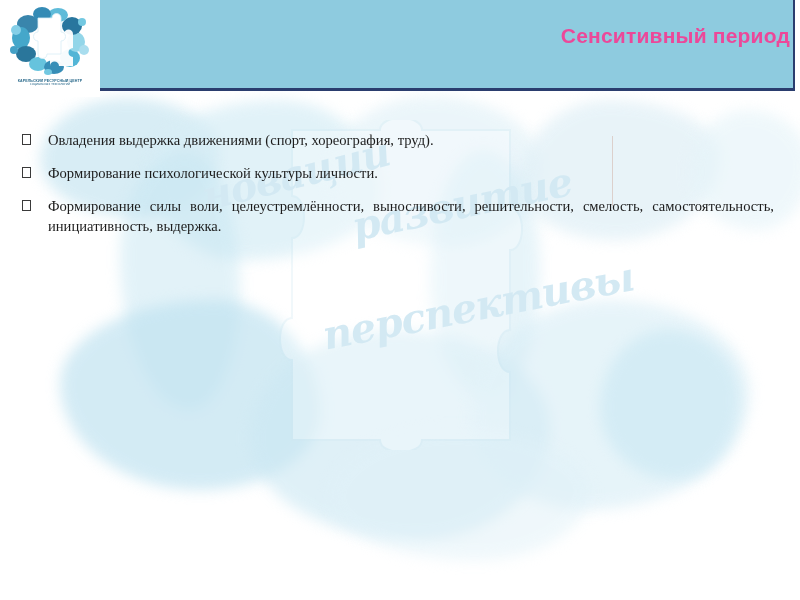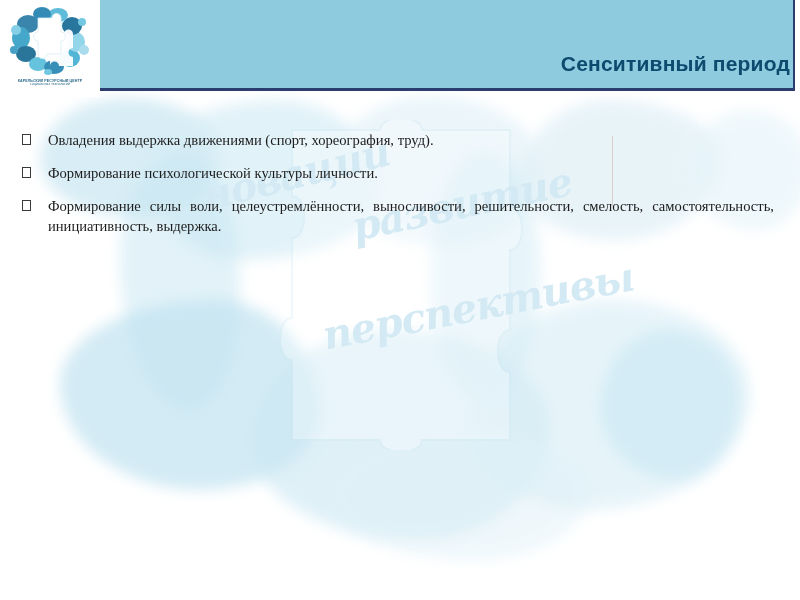--- a/index.html
+++ b/index.html
@@ -125,24 +125,23 @@
     height: 91px;
     background: #2a3d6e;
   }
   .header-title {
     position: absolute;
     right: 10px;
     top: 24px;
     font-family: "Liberation Sans", "DejaVu Sans", sans-serif;
     font-size: 21px;
     font-weight: bold;
-    color: #0c4a6e;
+    color: #ec4899;
     letter-spacing: .2px;
     white-space: nowrap;
-    margin-top: 28px;
   }
 
   
   .logo-box {
     position: absolute;
     left: 0;
     top: 0;
     width: 100px;
     height: 97px;
     background: #ffffff;

